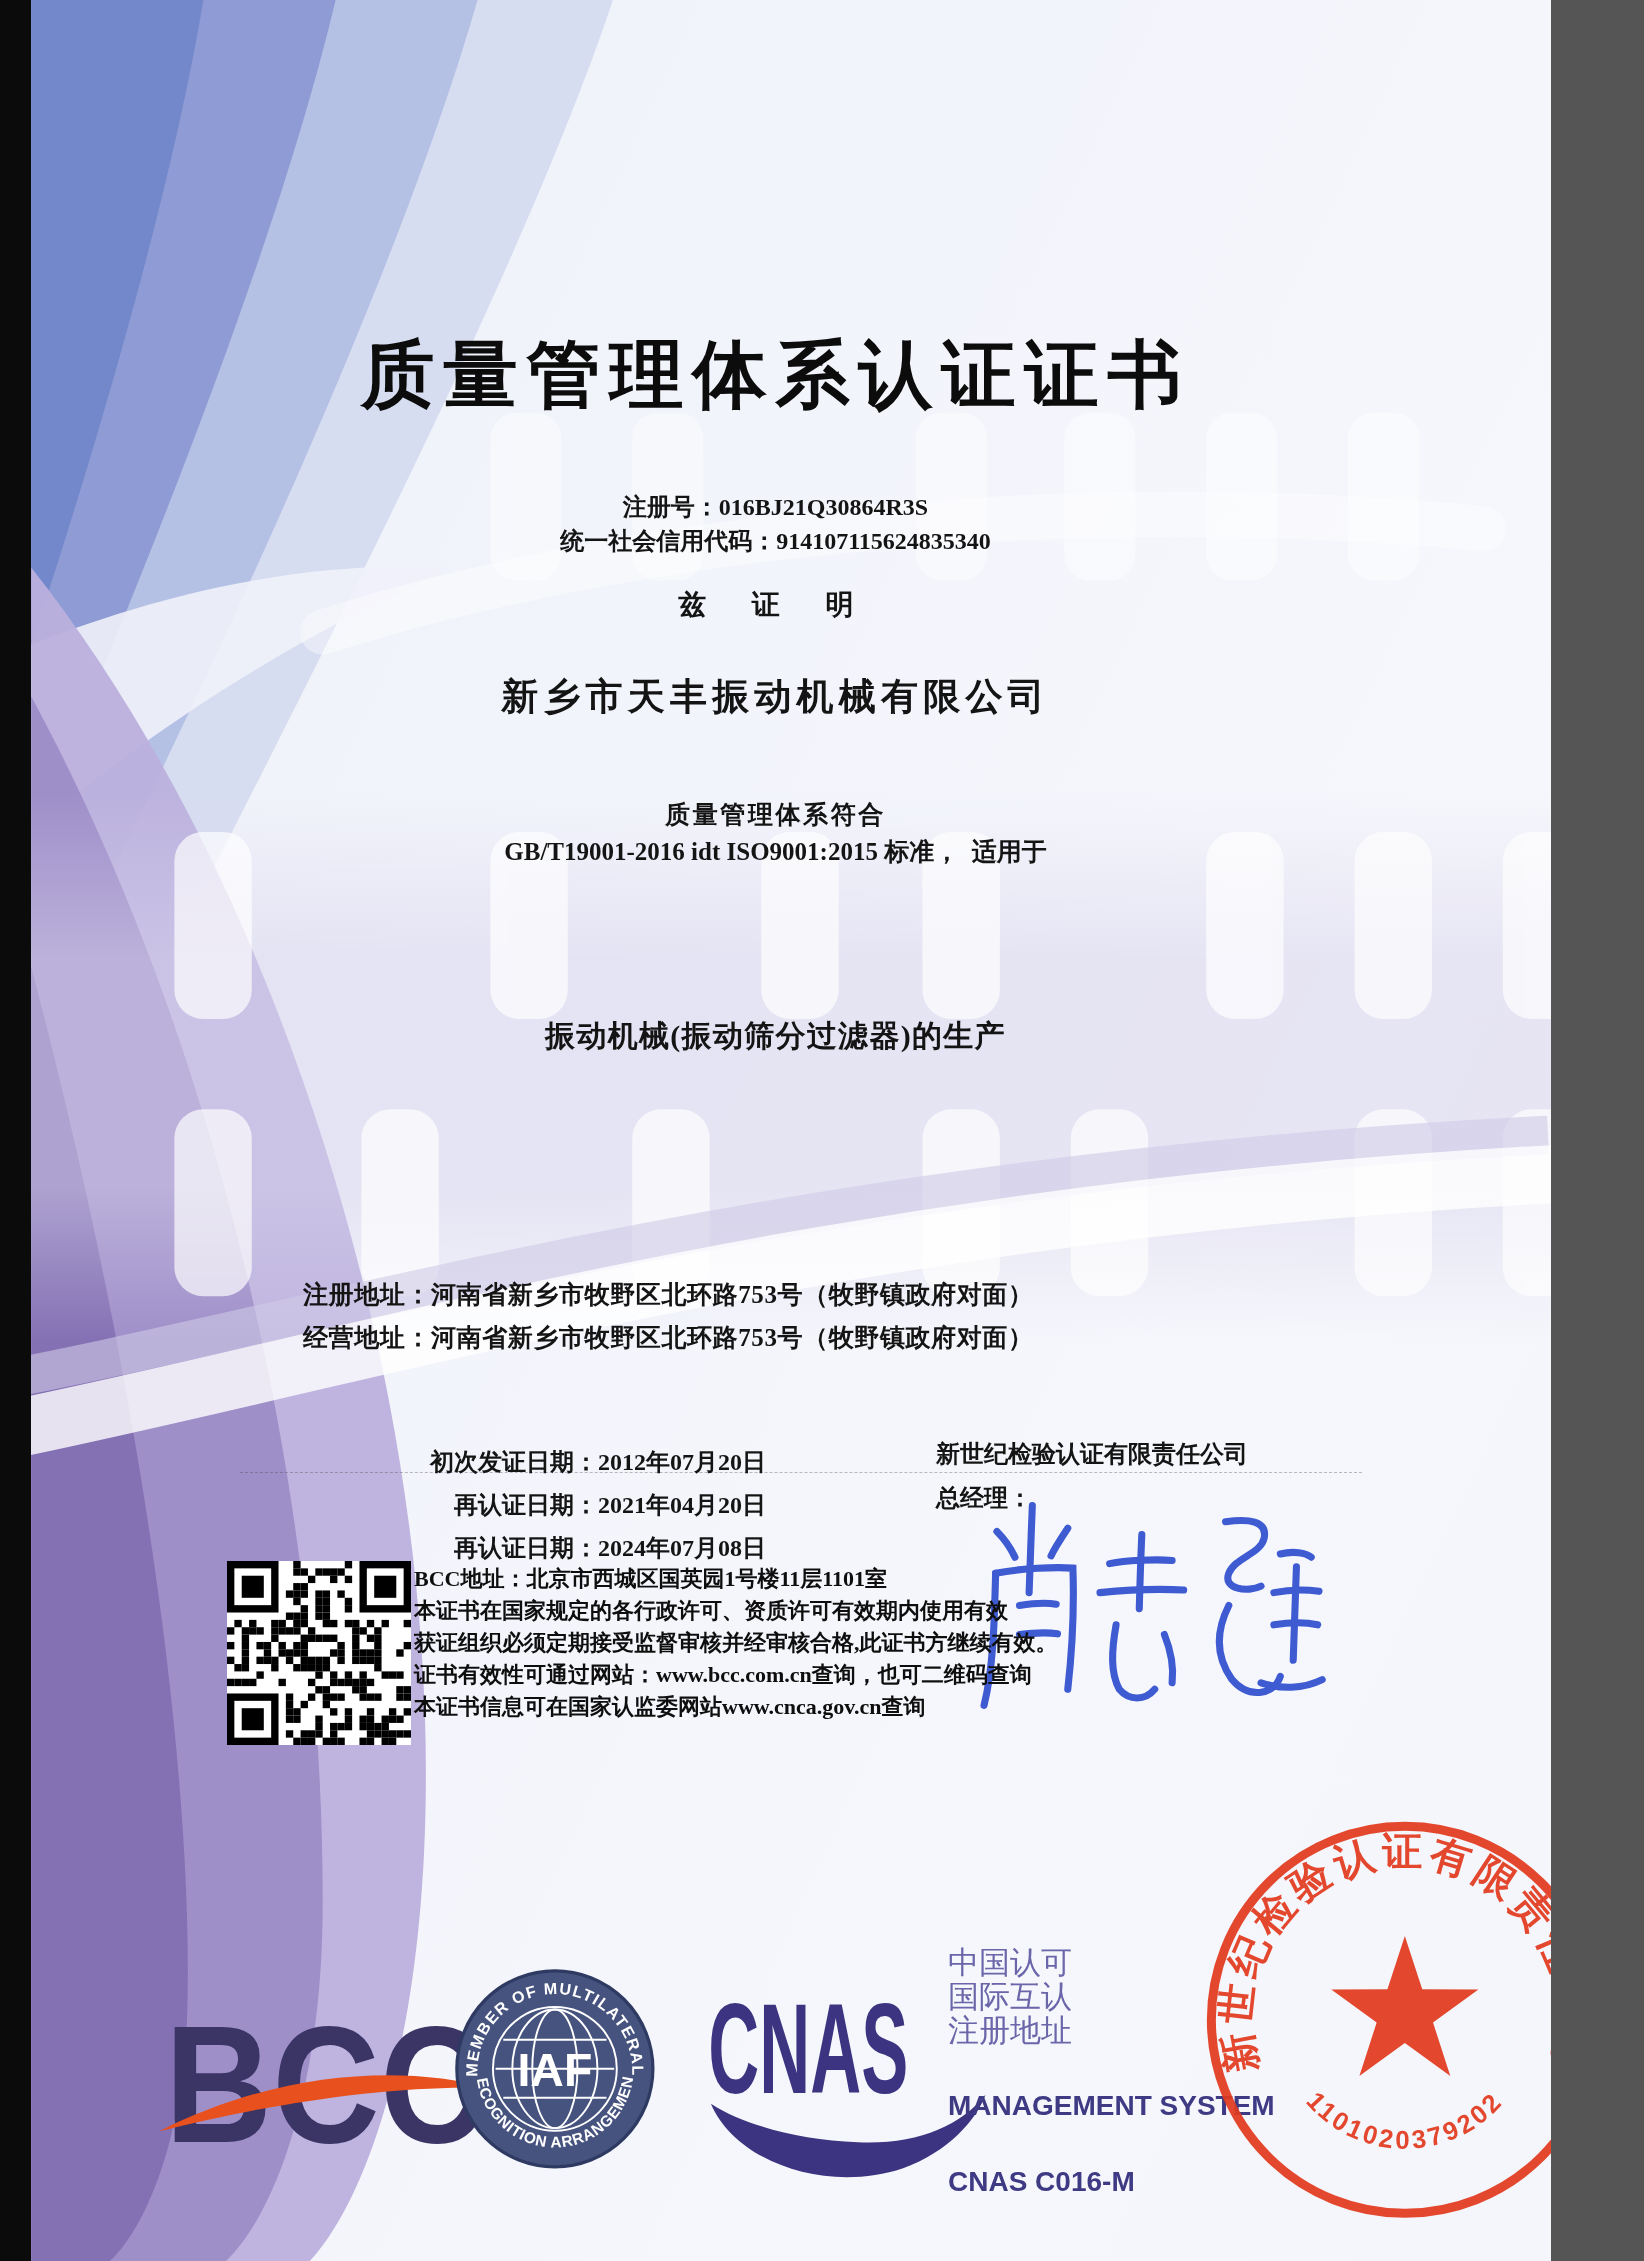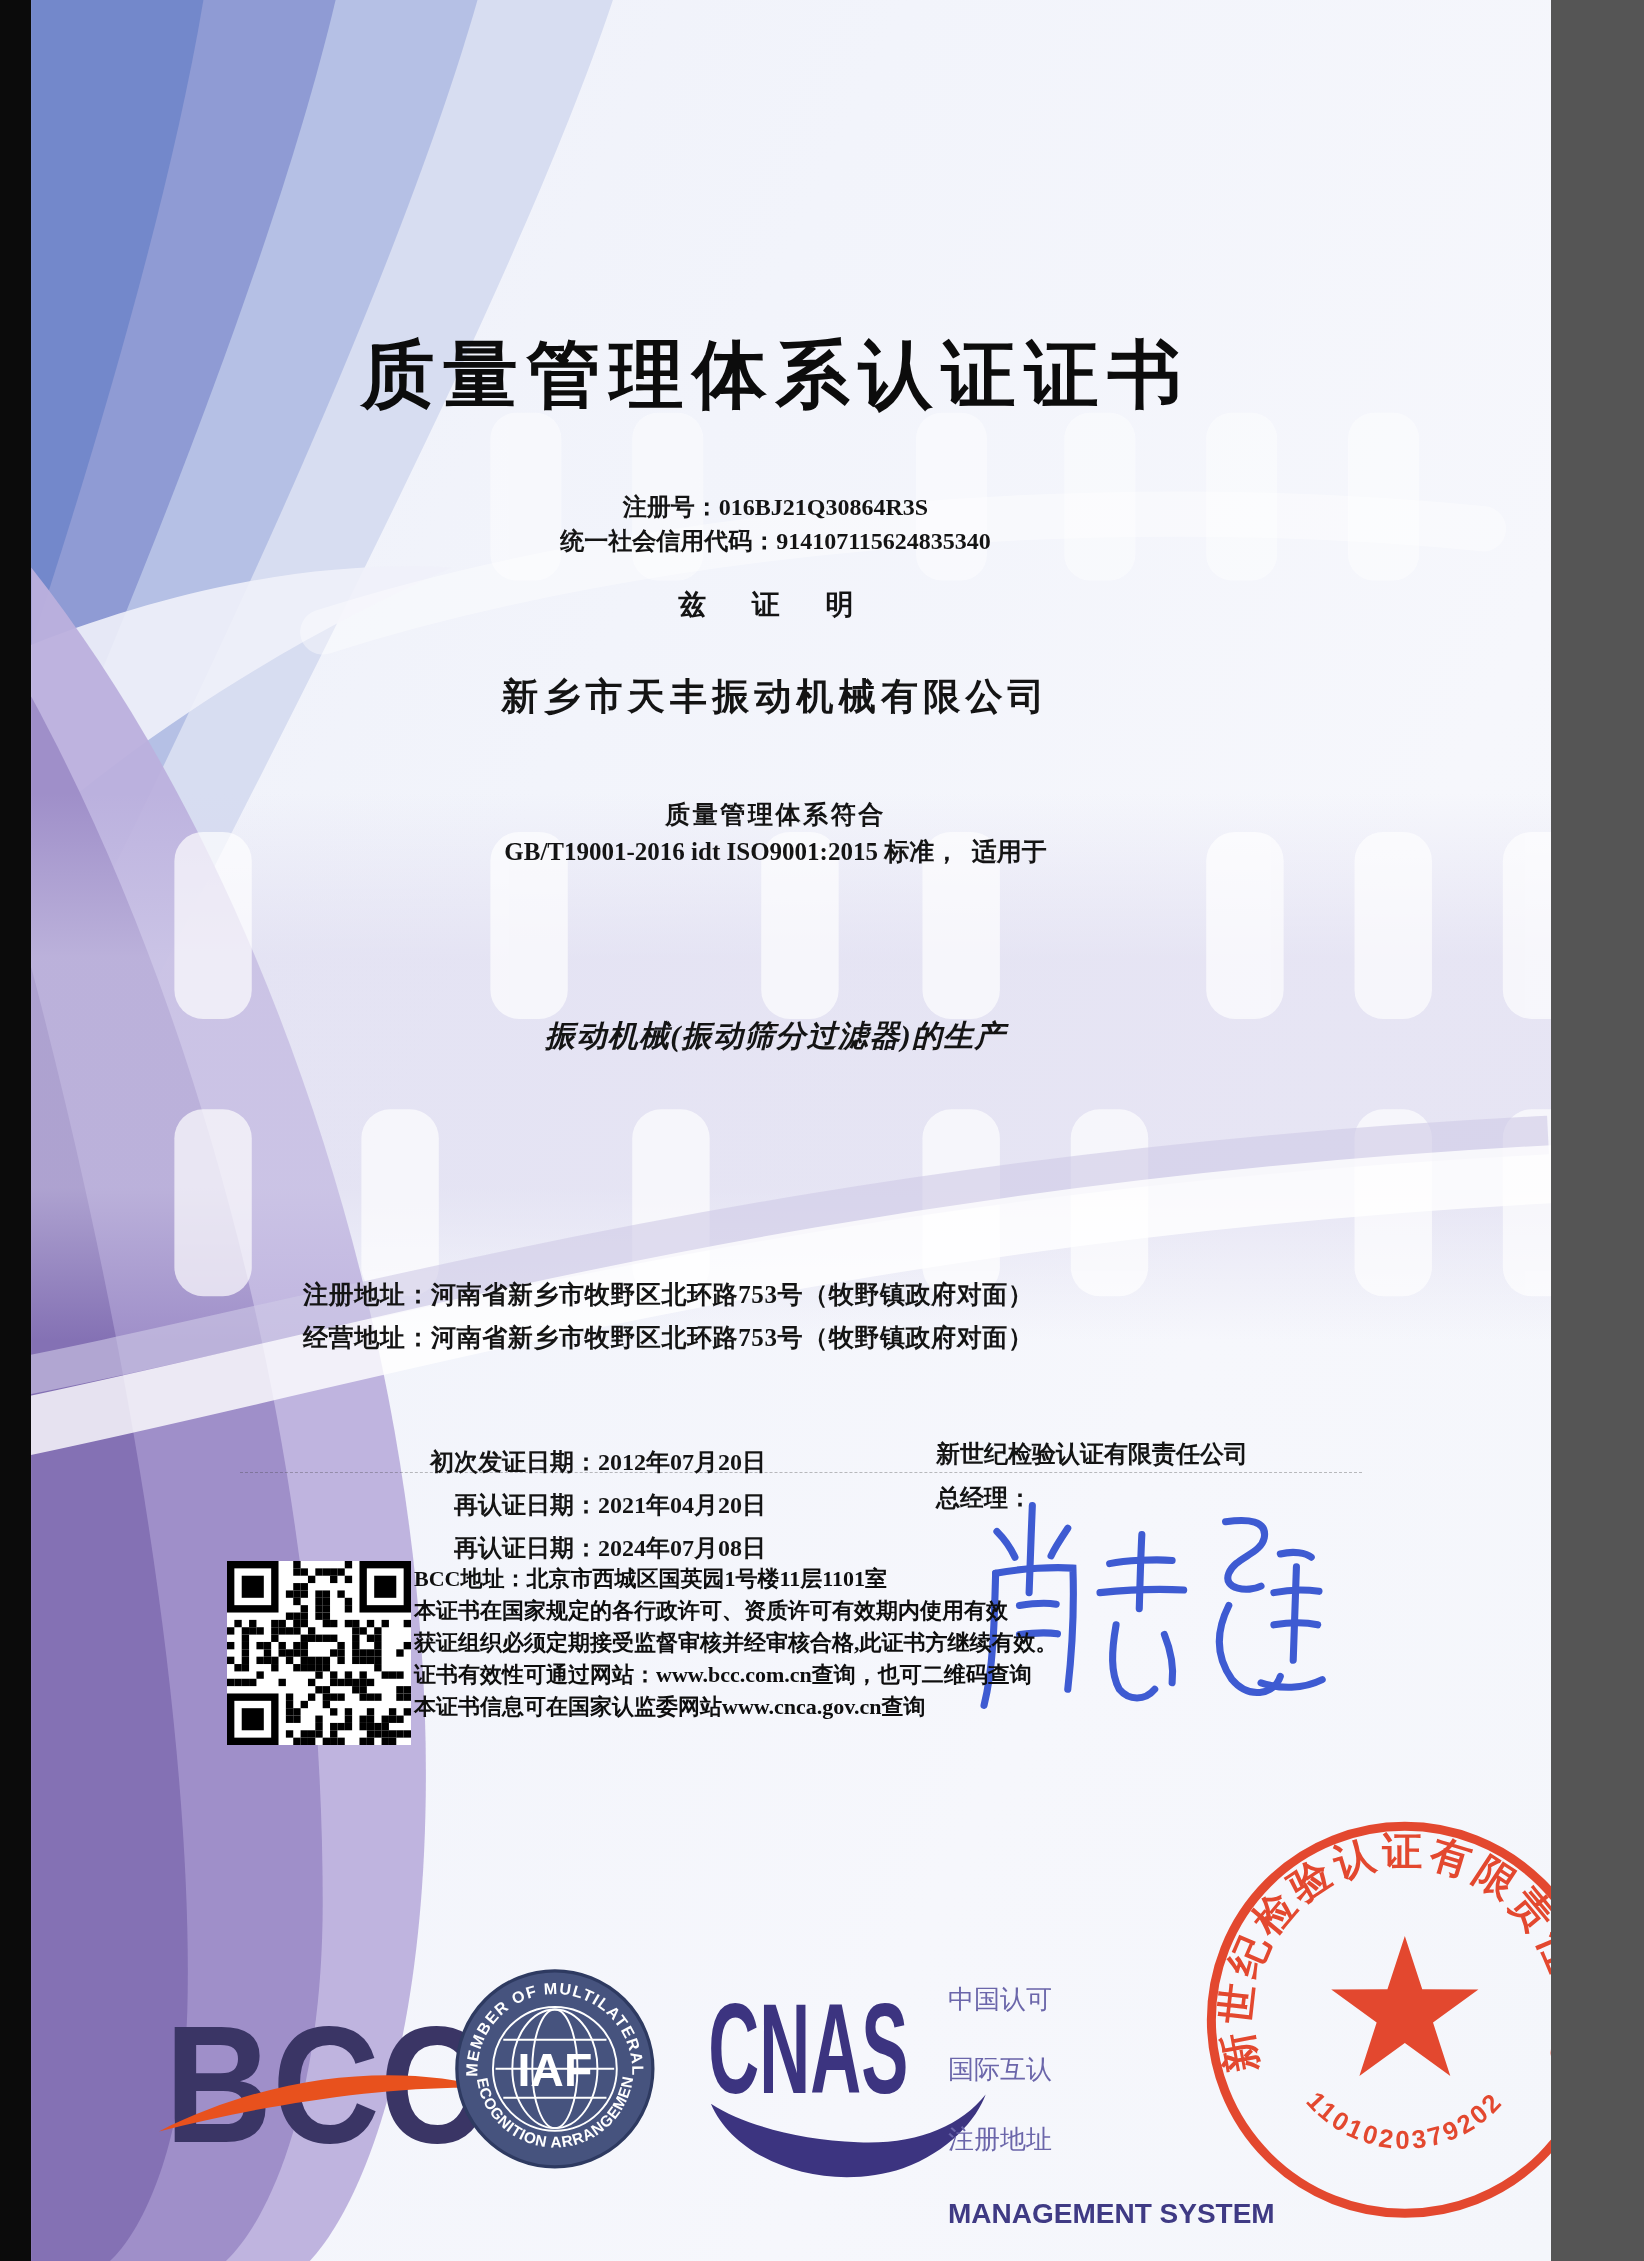--- a/index.html
+++ b/index.html
@@ -14,34 +14,34 @@
   
   .title{left:0;right:0;top:326px;text-align:center;font-size:74px;font-weight:900;
          letter-spacing:9px;color:#0c0c0c;}
   .center-line{left:0;right:0;text-align:center;font-weight:700;}
   .reg-line{top:491px;font-size:24px;}
   .credit-line{top:525px;font-size:24px;}
   .certify{top:586px;font-size:28px;font-weight:600;letter-spacing:19.3px;}
   .company{top:672px;font-size:37px;font-weight:800;letter-spacing:5.2px;}
   .conform{top:798px;font-size:25px;font-weight:600;letter-spacing:2.6px;}
   .standard{top:835px;font-size:25px;font-weight:600;white-space:pre-wrap;}
-  .scope{top:1016px;font-size:30px;font-weight:800;letter-spacing:1.3px;font-style:italic;}
+  .scope{top:1016px;font-size:30px;font-weight:800;letter-spacing:1.3px;}
   .addr{left:303px;font-size:25px;font-weight:700;letter-spacing:0.6px;}
   .addr-1{top:1278px;} .addr-2{top:1321px;}
   .divider{left:240px;top:1472px;width:1122px;border-top:1.3px dashed rgba(70,70,70,.35);}
   .dates{left:263px;top:1446px;font-size:24px;font-weight:700;}
   .date-row{display:flex;height:43px;align-items:flex-start;}
   .date-label{width:335px;text-align:right;}
   .issuer-company{left:936px;top:1438px;font-size:24px;font-weight:700;}
   .signer-title{left:936px;top:1482px;font-size:24px;font-weight:700;}
   .sig-name{left:1096px;top:1567px;font-size:19.3px;color:#2f4ecf;opacity:0;}
   .fineprint{left:414px;top:1563px;font-size:22px;font-weight:600;line-height:32px;color:#0e0e0e;}
   
   .cnas-col{left:948px;top:1946px;line-height:34px;font-family:"Liberation Sans","DejaVu Sans",sans-serif;}
-  .cnas-zh{font-size:26px;color:#6b66aa;margin-top:36px;}
+  .cnas-zh{font-size:31px;color:#6b66aa;}
   .cnas-en{font-size:28px;font-weight:700;color:#3f3a84;line-height:36px;margin-top:40px;}
   .black-strip{left:0;top:0;width:31px;height:2261px;background:#0b0b0b;}
   .mid-tint{left:31px;top:793px;width:1614px;height:548px;
     background:linear-gradient(180deg,rgba(219,216,238,0) 0%,rgba(215,211,236,.5) 30%,rgba(215,211,236,.5) 72%,rgba(228,228,245,0) 100%);}
 </style>
 </head>
 <body>
 
 <div id="page">
 

